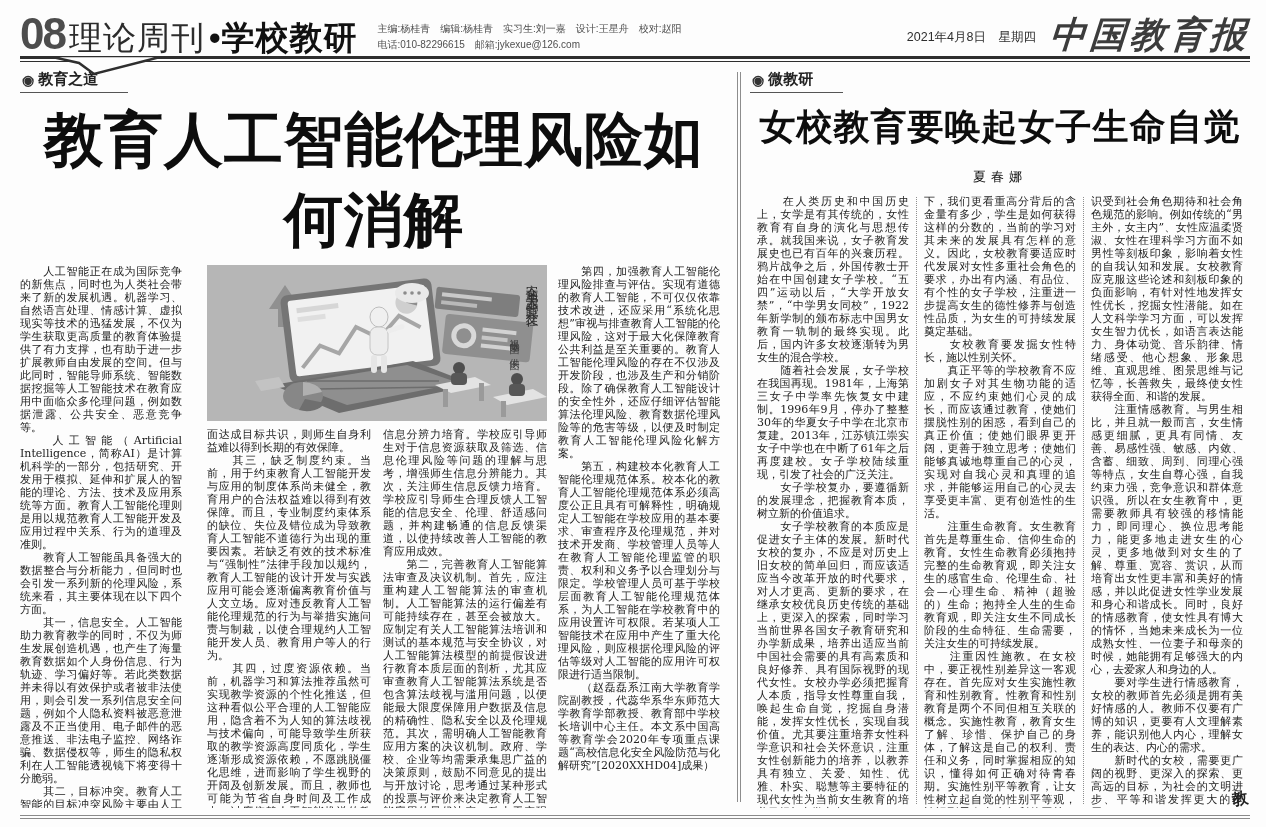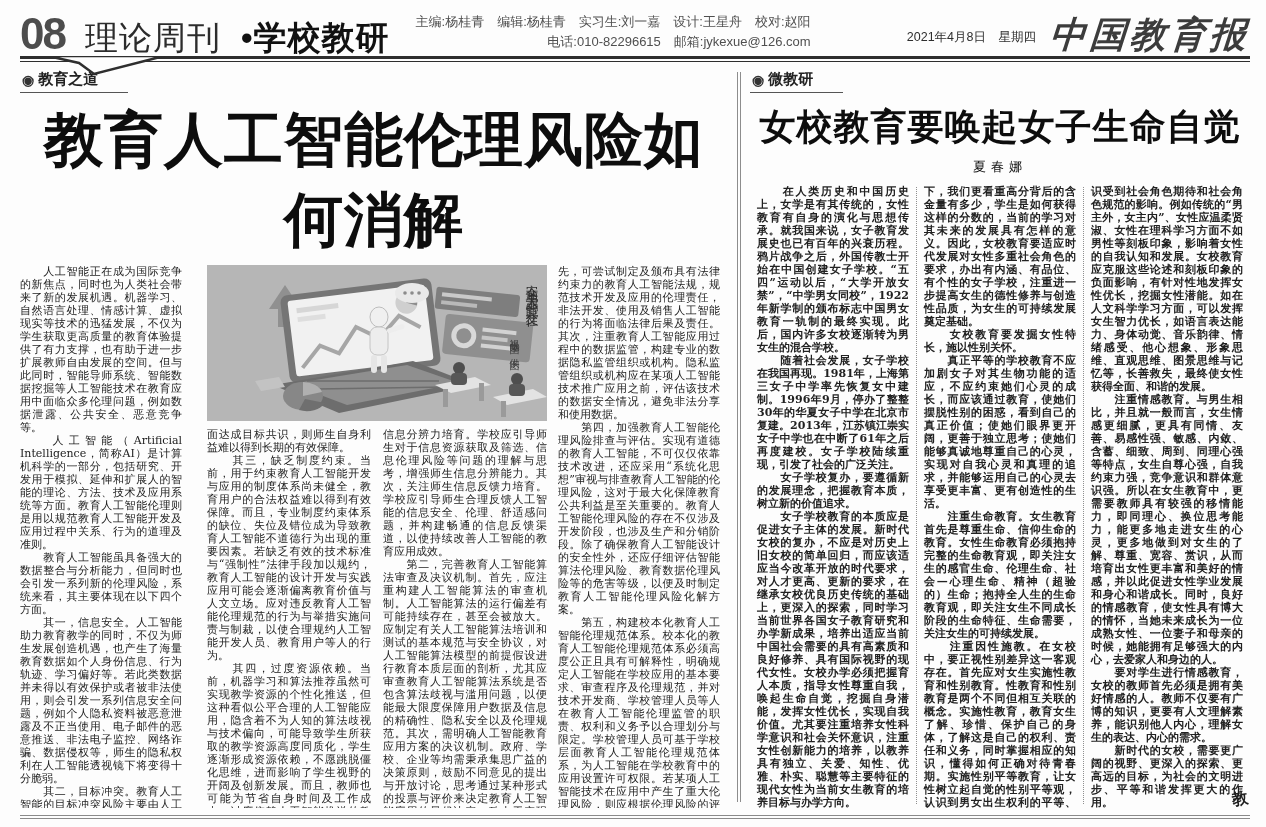--- a/index.html
+++ b/index.html
@@ -5,25 +5,25 @@
   * { box-sizing: border-box; margin: 0; padding: 0; }
   html,body { background:#e8e8e8; }
   .page {
     position:relative; width:1266px; height:827px; margin:0 auto;
     background:#fdfdfd; color:#1a1a1a; overflow:hidden;
     font-family:"Liberation Sans", sans-serif;
   }
   
   .hdr { display:flex; justify-content:space-between; align-items:flex-end;
          padding:6px 16px 2px 20px; height:56px; }
-  .hdr-left { display:flex; align-items:flex-end; gap:20px;text-align:right; }
+  .hdr-left { display:flex; align-items:flex-end; gap:4px; }
   .pageno { font-size:44px; font-weight:bold; color:#4d4d4d; line-height:0.9; letter-spacing:-2px; }
   .sec-light { font-size:33px; color:#2c2c2c; font-weight:400; line-height:1; letter-spacing:1px; }
   .sec-bold  { font-size:33px; color:#111; font-weight:800; line-height:1; letter-spacing:1px; }
-  .staff { font-size:13px; color:#4f4f4f; line-height:1.55; margin-left:6px; padding-bottom:2px; }
+  .staff { font-size:10px; color:#4f4f4f; line-height:1.55; margin-left:16px; padding-bottom:2px; }
   .hdr-right { display:flex; align-items:flex-end; gap:14px; padding-bottom:2px; }
   .dateline { font-size:12.5px; font-weight:normal; color:#2e2e2e; padding-bottom:6px; }
   .brand { font-family:"DejaVu Serif","Liberation Serif",serif; font-style:italic; font-weight:bold;
            font-size:36px; color:#3c3c3c; letter-spacing:4px; line-height:1; transform:skewX(-4deg); }
   .head-rule { position:relative; margin:0 16px 0 20px; height:6px;
                border-top:3px solid #2e2e2e; border-bottom:1px solid #2e2e2e; }
   .flag { position:absolute; left:26px; top:-3px; }
   
   .content { display:flex; margin:8px 16px 0 20px; height:738px; }
   .article { display:flex; flex-direction:column; }
@@ -31,32 +31,32 @@
   .article.right { flex:1; position:relative; padding-left:2px; }
   .sect-divider { width:4px; border-left:1px solid #8d8d8d; border-right:1px solid #8d8d8d;
                   margin:2px 7px 6px 9px; }
   .badge { display:inline-flex; align-items:center; gap:4px; align-self:flex-start;
            font-size:15px; font-weight:bold; color:#222;
            border-bottom:1.5px solid #555; padding:0 30px 3px 2px; }
   .badge .dot { font-size:14px; color:#333; line-height:1; }
   h1 { font-family:"DejaVu Serif","Liberation Serif",serif; font-weight:900; color:#0d0d0d;
        text-align:center; }
   .article.left  h1 { font-size:59px; letter-spacing:1px; margin:8px 0 4px; }
-  .article.right h1 { font-size:36px; letter-spacing:1px; margin:10px 0 6px; }
+  .article.right h1 { font-size:36px; letter-spacing:1px; margin:10px 0 16px; }
   .byline { text-align:center; font-family:"DejaVu Serif","Liberation Serif",serif;
             font-size:13px; letter-spacing:5px; color:#111; margin-bottom:9px; }
   .body4 { display:flex; gap:11px; flex:1; overflow:hidden; }
   .body3 { display:flex; flex:1; overflow:hidden; }
   .col { font-family:"DejaVu Serif","Liberation Serif",serif; font-size:11px; line-height:13px;
          text-align:justify; overflow:hidden; color:#212121; }
   .body4 > .col { flex:0 0 162px; }
   .mid { flex:0 0 340px; display:flex; flex-direction:column;margin-left:14px; }
   .two { display:flex; gap:12px; flex:1; overflow:hidden; }
   .two .col { flex:1; }
-  .body3 .col { flex:1; padding:0 7px;font-weight:bold; }
+  .body3 .col { flex:1; padding:0 7px; }
   .vsep { border-left:1px dotted #8f8f8f; margin:2px 0 4px; }
   .para { margin:0; }
   
   figure { position:relative; width:340px; height:156px; background:#b6b6b6; margin-bottom:7px; }
   .vcap { position:absolute; writing-mode:vertical-rl; font-family:"DejaVu Serif","Liberation Serif",serif;
           color:#2d2d2d; }
   .vcap.main   { right:7px;  top:9px;  font-size:12.5px; letter-spacing:3px; }
   .vcap.credit { right:26px; top:66px; font-size:10px;   letter-spacing:2px; color:#3b3b3b; }
   
   .bottom-rule { position:absolute; left:20px; right:16px; bottom:8px; height:4px;
@@ -181,21 +181,20 @@
               </div>
             <div class="col">
                 <p class="para">信息分辨力培育。学校应引导师生对于信息资源获取及筛选、信息伦理风险等问题的理解与思考，增强师生信息分辨能力。其次，关注师生信息反馈力培育。学校应引导师生合理反馈人工智能的信息安全、伦理、舒适感问题，并构建畅通的信息反馈渠道，以使持续改善人工智能的教育应用成效。</p>
                 <p class="para">　　第二，完善教育人工智能算法审查及决议机制。首先，应注重构建人工智能算法的审查机制。人工智能算法的运行偏差有可能持续存在，甚至会被放大。应制定有关人工智能算法培训和测试的基本规范与安全协议，对人工智能算法模型的前提假设进行教育本质层面的剖析，尤其应审查教育人工智能算法系统是否包含算法歧视与滥用问题，以便能最大限度保障用户数据及信息的精确性、隐私安全以及伦理规范。其次，需明确人工智能教育应用方案的决议机制。政府、学校、企业等均需秉承集思广益的决策原则，鼓励不同意见的提出与开放讨论，思考通过某种形式的投票与评价来决定教育人工智能应用的最优决定，致力于实现教育公共利益诉求的合理满足。</p>
                 <p class="para">　　第三，加强人工智能及数据的法规监管。当前教育人工智能发展暴露出众多技术及数据失范问题，因此，要完善智能技术及教育数据风险问责机制，实现智能技术及数据的规范监管。首</p>
               </div>
           </div>
         </div>
 
         <div class="col">
-            <p class="para">先，可尝试制定及颁布具有法律约束力的教育人工智能法规，规范技术开发及应用的伦理责任，非法开发、使用及销售人工智能的行为将面临法律后果及责任。其次，注重教育人工智能应用过程中的数据监管，构建专业的数据隐私监管组织或机构。隐私监管组织或机构应在某项人工智能技术推广应用之前，评估该技术的数据安全情况，避免非法分享和使用数据。</p>
             <p class="para">　　第四，加强教育人工智能伦理风险排查与评估。实现有道德的教育人工智能，不可仅仅依靠技术改进，还应采用“系统化思想”审视与排查教育人工智能的伦理风险，这对于最大化保障教育公共利益是至关重要的。教育人工智能伦理风险的存在不仅涉及开发阶段，也涉及生产和分销阶段。除了确保教育人工智能设计的安全性外，还应仔细评估智能算法伦理风险、教育数据伦理风险等的危害等级，以便及时制定教育人工智能伦理风险化解方案。</p>
             <p class="para">　　第五，构建校本化教育人工智能伦理规范体系。校本化的教育人工智能伦理规范体系必须高度公正且具有可解释性，明确规定人工智能在学校应用的基本要求、审查程序及伦理规范，并对技术开发商、学校管理人员等人在教育人工智能伦理监管的职责、权利和义务予以合理划分与限定。学校管理人员可基于学校层面教育人工智能伦理规范体系，为人工智能在学校教育中的应用设置许可权限。若某项人工智能技术在应用中产生了重大伦理风险，则应根据伦理风险的评估等级对人工智能的应用许可权限进行适当限制。</p>
             <p class="para">　　（赵磊磊系江南大学教育学院副教授，代蕊华系华东师范大学教育学部教授、教育部中学校长培训中心主任。本文系中国高等教育学会2020年专项重点课题“高校信息化安全风险防范与化解研究”[2020XXHD04]成果）</p>
           </div>
       </div>
     </section>
 
     <div class="sect-divider"></div>
 
     <section class="article right">

